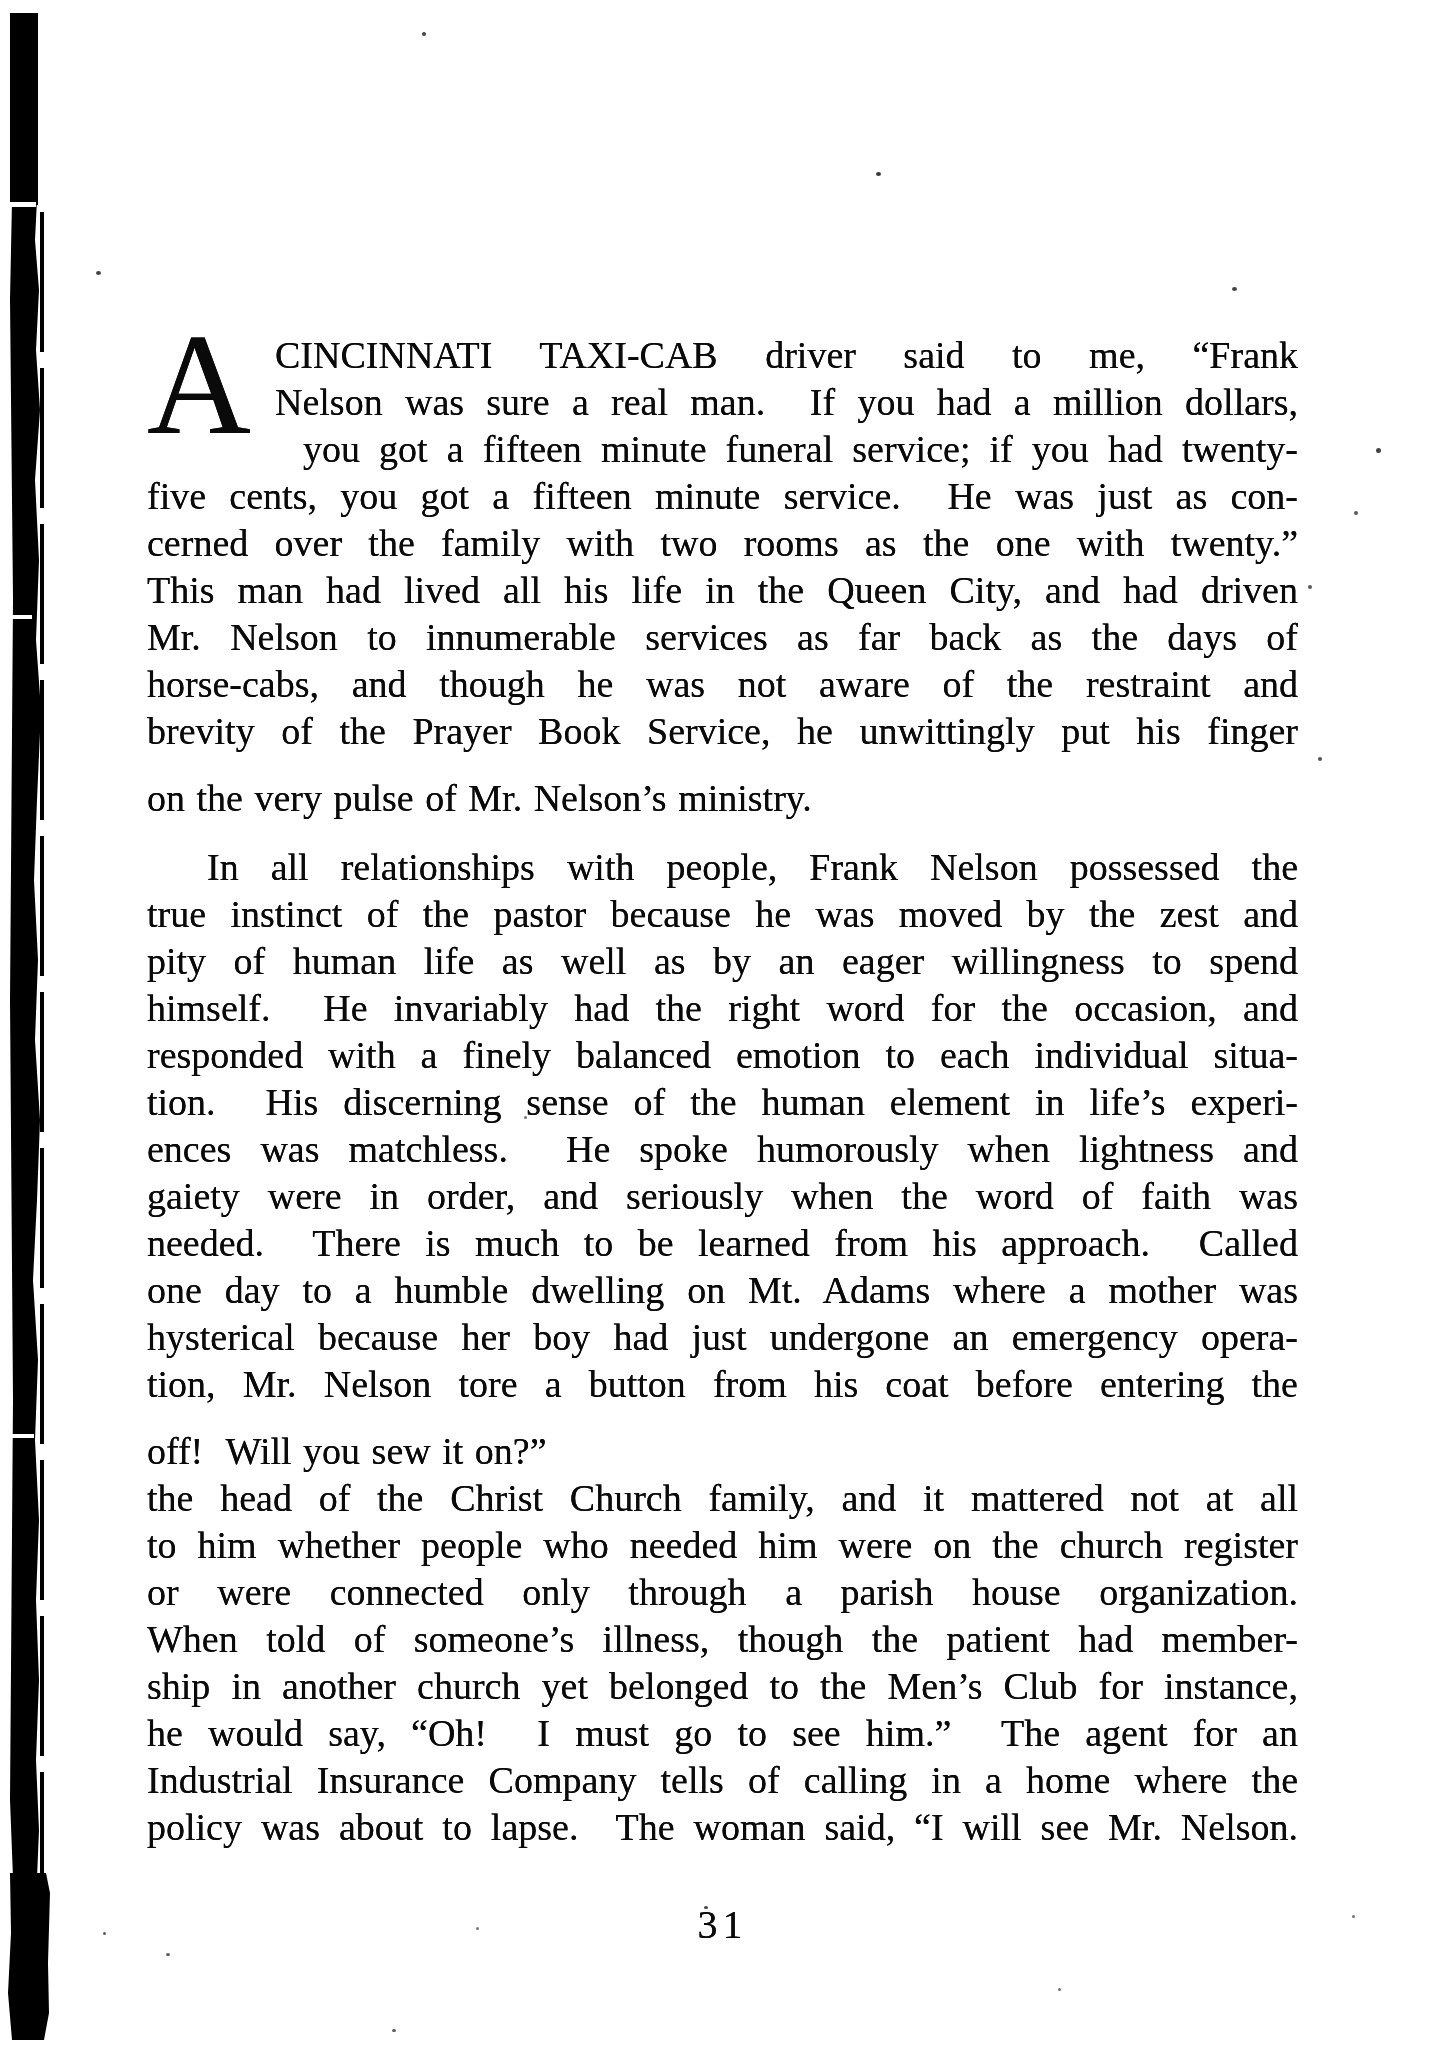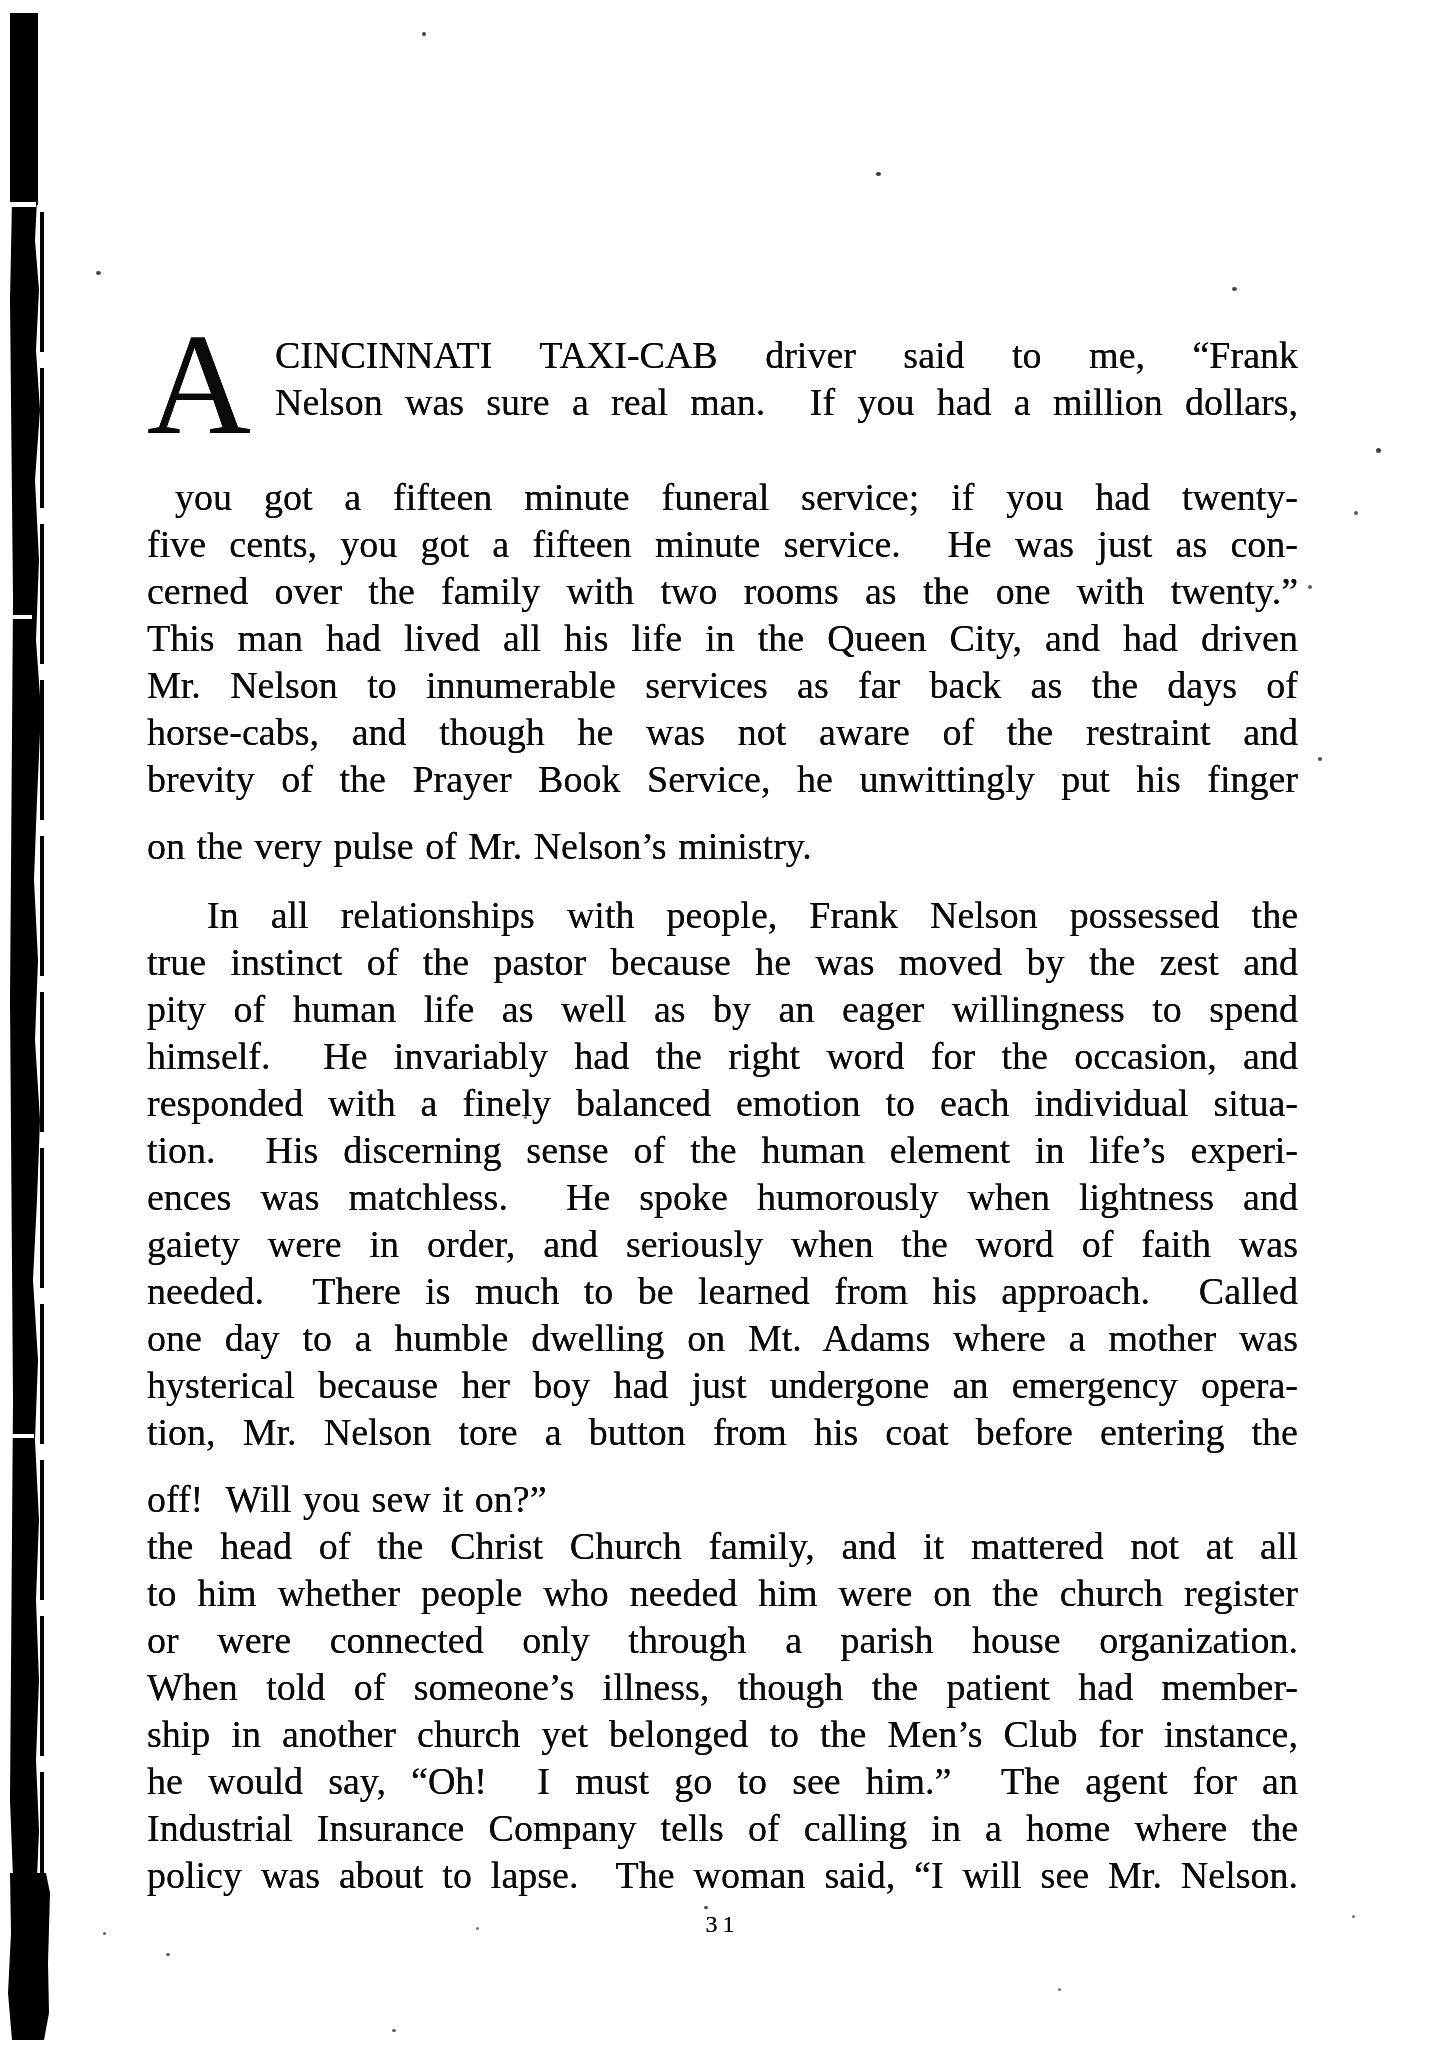--- a/index.html
+++ b/index.html
@@ -39,26 +39,26 @@
     text-shadow:0 0 0.5px currentColor;
   }
   .line{
     height:47px;overflow:hidden;
     text-align:justify;
     text-align-last:justify;
     white-space:pre-wrap;
   }
   .line.endline{text-align-last:left;margin-top:20px;}
   .line.indent{padding-left:60px;margin-top:22px;}
-  .line.extra{padding-left:28px;margin-top:48px;}
+  .line.extra{padding-left:28px;}
   .dropcap-box{float:left;width:128px;height:139px;}
   .dropcap-letter{display:block;font-size:144px;line-height:105px;text-shadow:0 0 0.6px currentColor;}
   .folio{
     position:absolute;left:147px;top:1901px;width:1151px;
-    text-align:center;font-size:24px;line-height:47px;letter-spacing:5px;
+    text-align:center;font-size:40px;line-height:47px;letter-spacing:5px;
     text-shadow:0 0 0.5px currentColor;
   }
 </style>
 </head>
 <body>
 
 <div class="page">
 
   <div class="band-top"></div>
   <div class="band-main"></div>

